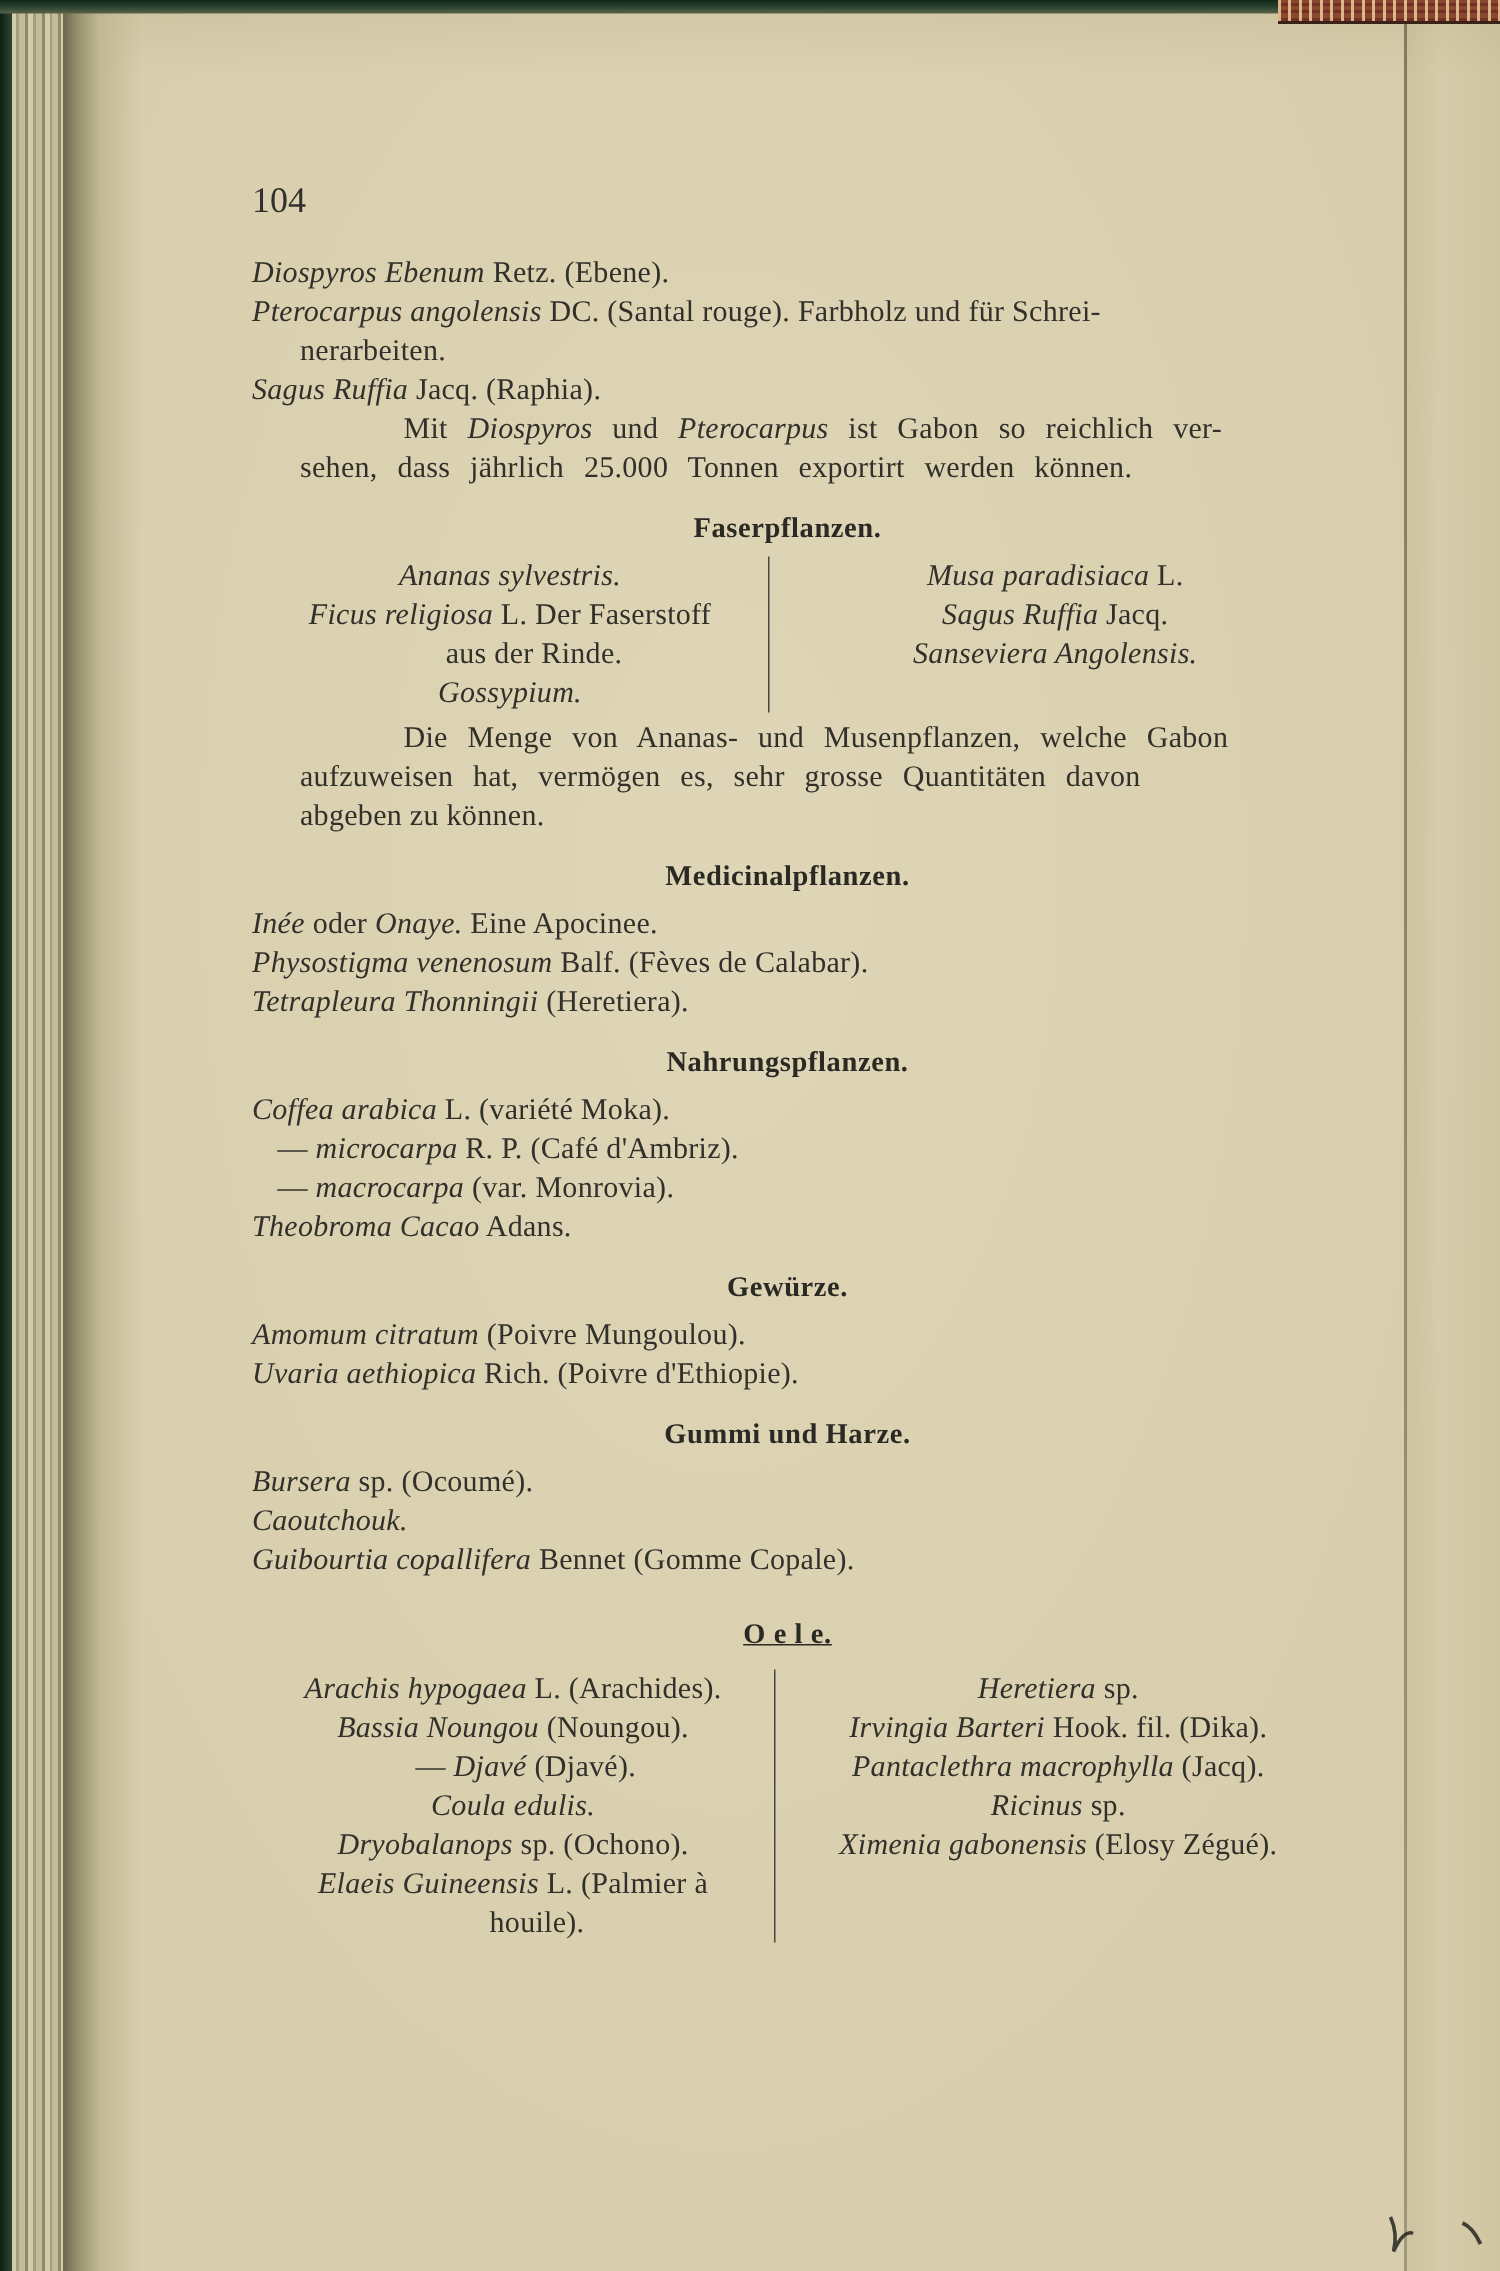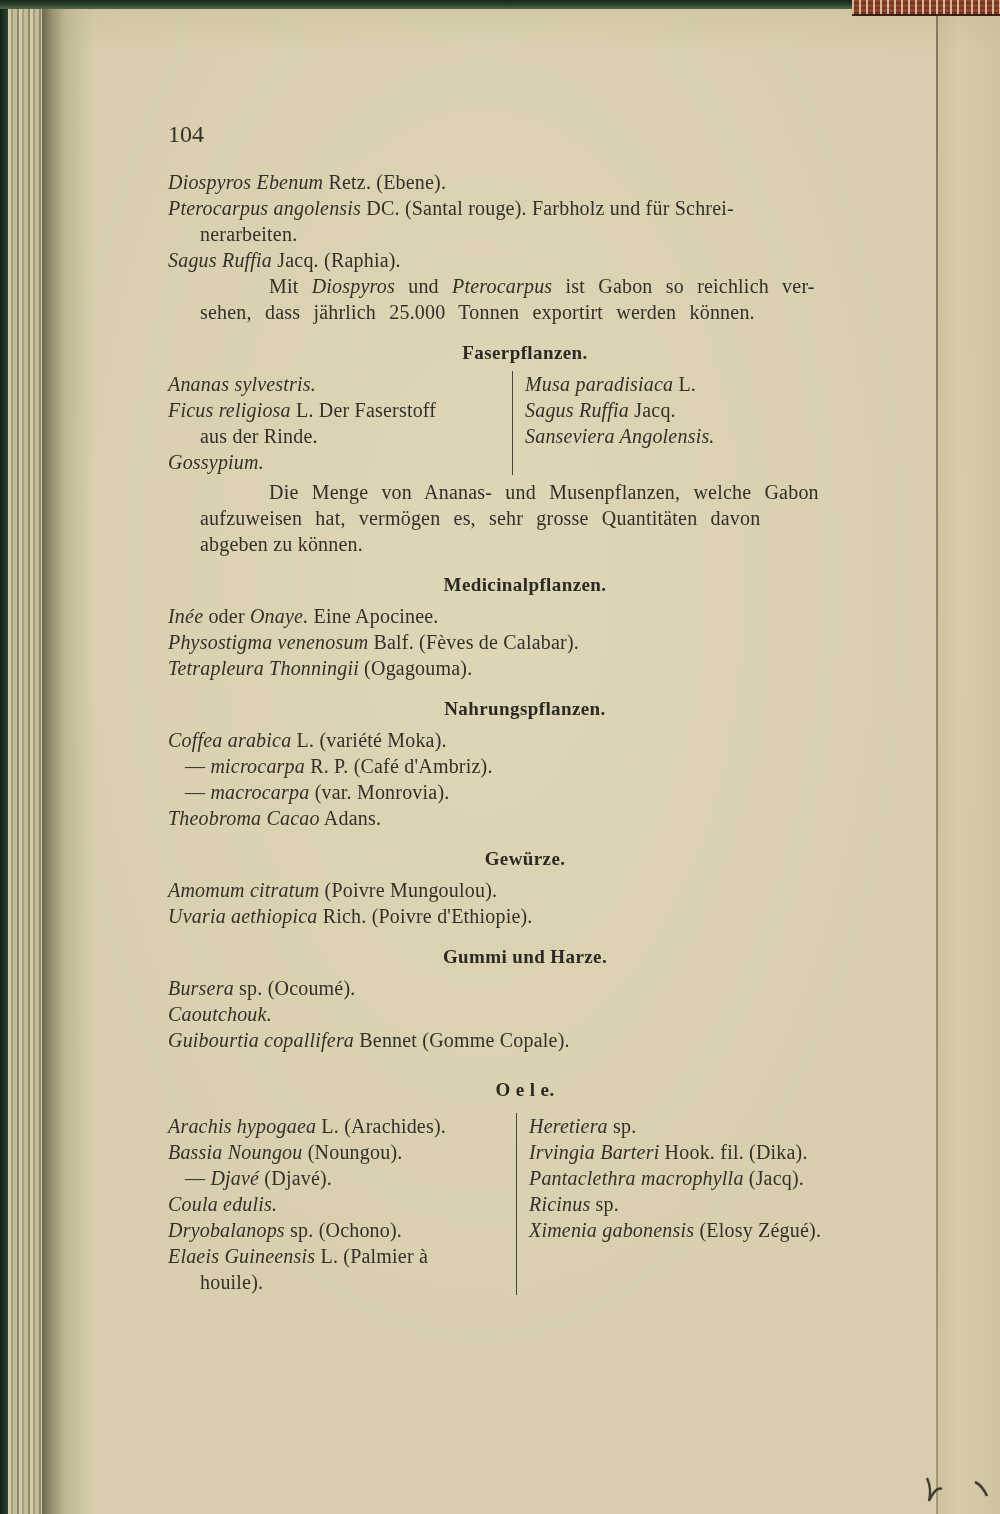--- a/index.html
+++ b/index.html
@@ -64,22 +64,22 @@
   }
   .ind1{ padding-left:32px; }
   .ind2{ padding-left:17px; }
   .ind3{ padding-left:101px; }
   .wide{ word-spacing:8px; }
   .it{ font-style:italic; }
   .heading{
     font-size:19px; font-weight:bold; text-align:center;
     line-height:26px; margin:15px 0 5px; letter-spacing:.4px; color:#2a2923;
   }
-  .heading.sp{ margin:24px 0 10px; }
-  .cols{ display:flex; align-items:stretch; }
+  .heading.sp{ margin:24px 0 10px;text-decoration:underline; }
+  .cols{ display:flex; align-items:stretch;text-align:center; }
   .col{ flex:1; }
   .col.cl{ flex:0 0 344px; }
   .cols.oele .col.cl{ flex:0 0 348px; }
   .vrule{ flex:0 0 1px; width:1px; background:#49473b; }
   .col.cr{ padding-left:12px; }
   .paragraph{ margin-top:4px; }
 </style>
 </head>
 <body>
 
@@ -123,21 +123,21 @@
   <div class="block paragraph">
       <div class="tline ind3 wide"><span>Die Menge von Ananas- und Musenpflanzen, welche Gabon</span></div>
       <div class="tline ind1 wide"><span>aufzuweisen hat, vermögen es, sehr grosse Quantitäten davon</span></div>
       <div class="tline ind1"><span>abgeben zu können.</span></div>
     </div>
 
   <h2 class="heading">Medicinalpflanzen.</h2>
   <div class="block">
       <div class="tline ind0"><span class="it">Inée</span><span> oder </span><span class="it">Onaye.</span><span> Eine Apocinee.</span></div>
       <div class="tline ind0"><span class="it">Physostigma venenosum</span><span> Balf. (Fèves de Calabar).</span></div>
-      <div class="tline ind0"><span class="it">Tetrapleura Thonningii</span><span> (Ogagouma).</span></div>
+      <div class="tline ind0"><span class="it">Tetrapleura Thonningii</span><span> (Heretiera).</span></div>
     </div>
 
   <h2 class="heading">Nahrungspflanzen.</h2>
   <div class="block">
       <div class="tline ind0"><span class="it">Coffea arabica</span><span> L. (variété Moka).</span></div>
       <div class="tline ind2"><span>— </span><span class="it">microcarpa</span><span> R. P. (Café d'Ambriz).</span></div>
       <div class="tline ind2"><span>— </span><span class="it">macrocarpa</span><span> (var. Monrovia).</span></div>
       <div class="tline ind0"><span class="it">Theobroma Cacao</span><span> Adans.</span></div>
     </div>
 

